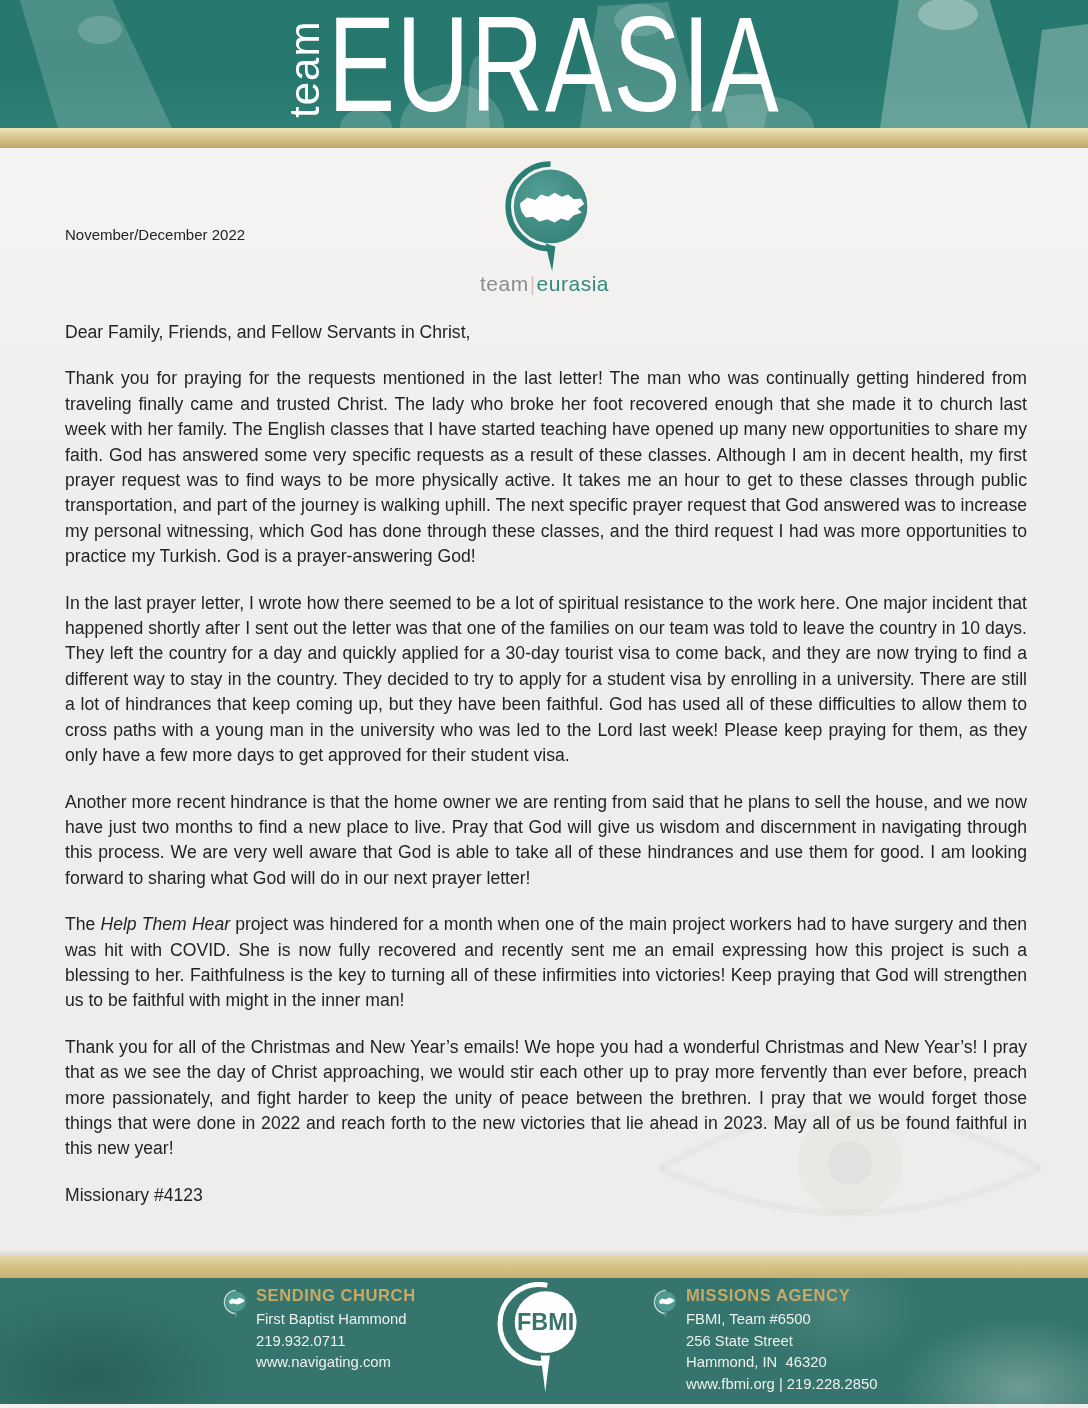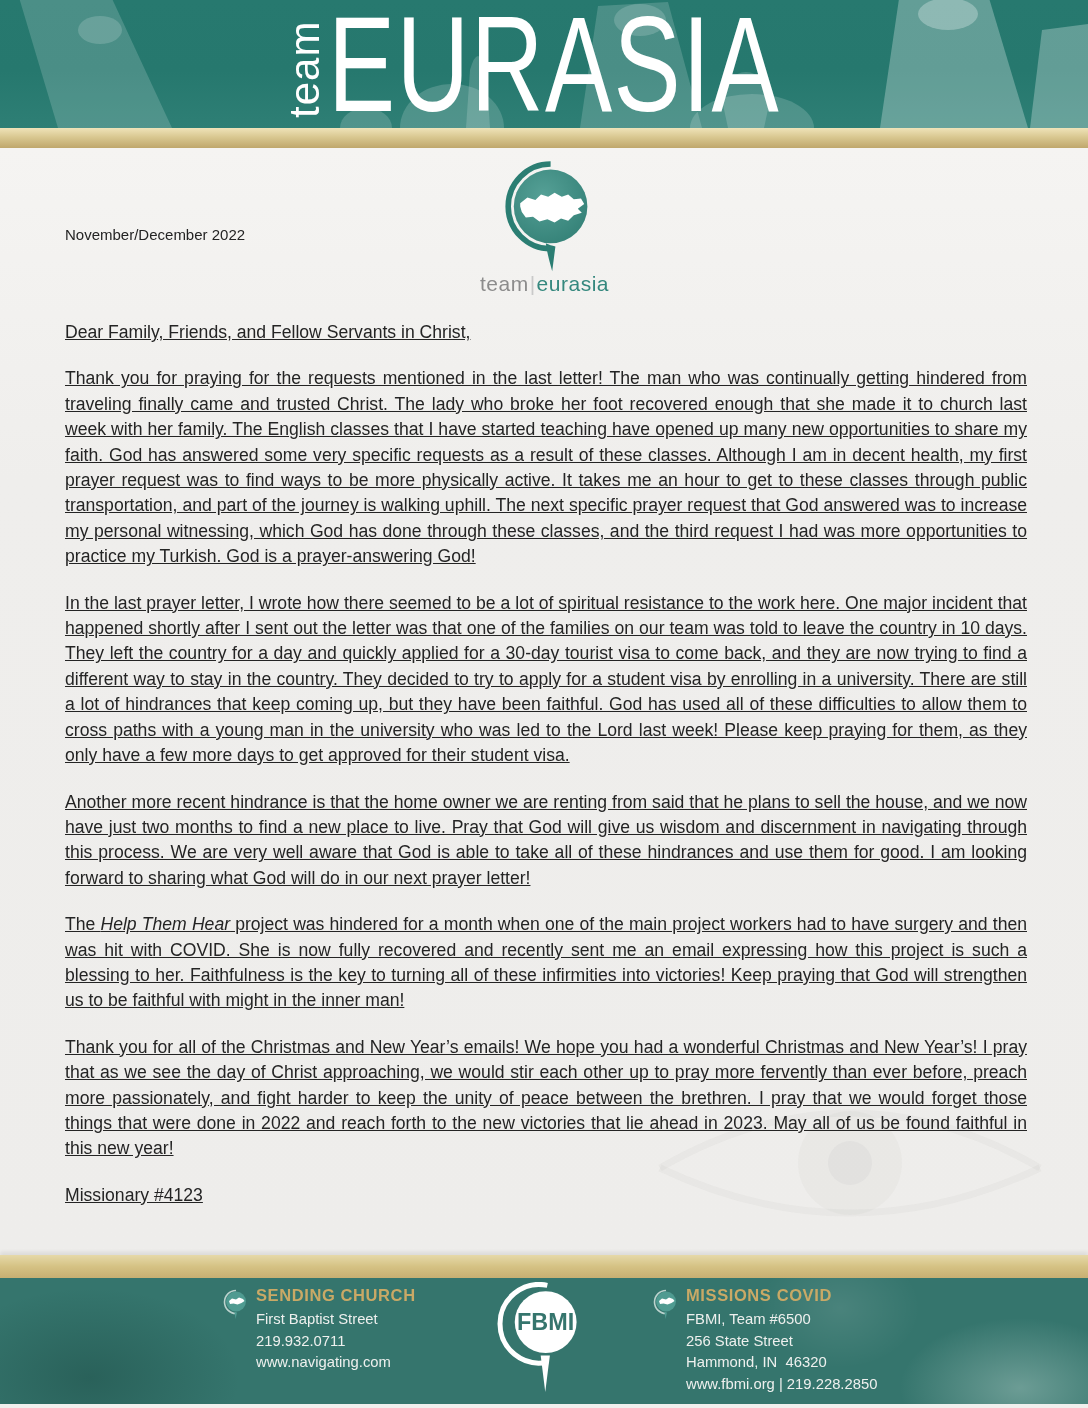--- a/index.html
+++ b/index.html
@@ -28,21 +28,21 @@
   .center-logo { position:absolute; left:50%; top:12px; transform:translateX(-50%);
                  width:130px; text-align:right; }
   .logo-caption { margin-top:-4px; font-size:21px; letter-spacing:0.5px; }
   .logo-caption .cap-team { color:#8c8c8c; }
   .logo-caption .cap-sep { color:#c9c9c9; padding:0 1px; }
   .logo-caption .cap-eurasia { color:#35887e; font-weight:400; }
 
   .date { position:absolute; left:65px; top:78px; font-size:15px; color:#242424; }
 
   .letter { position:absolute; left:65px; top:172px; width:962px; color:#242424;
-            font-size:17.6px; line-height:25.4px;text-decoration:underline; }
+            font-size:17.6px; line-height:25.4px; }
   .salutation { margin-bottom:21px; }
   .para { text-align:justify; margin-bottom:21px; }
   .para em { font-style:italic; }
   .signature { margin-top:12px; }
 
   
   .gold-bottom { position:absolute; top:1255px; left:0; width:1088px; height:23px;
                  background:linear-gradient(180deg,#e6d9a9 0%, #d5c284 50%, #c7af72 100%);
                  box-shadow:0 -3px 4px rgba(0,0,0,0.08); }
   .footer { position:absolute; top:1278px; left:0; width:1088px; height:126px;
@@ -141,41 +141,41 @@
 
     <div class="f-block f-left">
       <svg class="f-icon" width="27" height="32" viewBox="0 0 27 32">
         <path d="M14 1.5 A 11.5 11.5 0 1 0 14 24.5" fill="none" stroke="#bcd3ce" stroke-width="1.6"></path>
         <path d="M12.4 23 L13.6 30 L15 23.4 Z" fill="#4f9b91"></path>
         <circle cx="14" cy="12.5" r="10" fill="#4f9b91"></circle>
         <path d="M7,12 l3,-2.5 4,1 3,-2 4,1.5 1.5,2 -3,2 -4,1.5 -4,-1 -3.5,0.5 z" fill="#ffffff"></path>
       </svg>
       <div class="f-heading">SENDING CHURCH</div>
       <div>
-          <div class="f-line">First Baptist Street</div>
+          <div class="f-line">First Baptist Hammond</div>
           <div class="f-line">219.932.0711</div>
           <div class="f-line">www.navigating.com</div>
         </div>
     </div>
 
     <svg class="fbmi-logo" width="104" height="112" viewBox="0 0 104 134">
       <path d="M56 4 A 47 47 0 1 0 56 96" fill="none" stroke="#ffffff" stroke-width="6"></path>
       <path d="M48 88 L 53.5 132 L 59 88 Z" fill="#ffffff"></path>
       <circle cx="54" cy="48" r="37" fill="#ffffff"></circle>
       <text x="54" y="58" text-anchor="middle" font-family="Liberation Sans, sans-serif" font-weight="bold" font-size="28" fill="#35756d">FBMI</text>
     </svg>
 
     <div class="f-block f-right">
       <svg class="f-icon" width="27" height="32" viewBox="0 0 27 32">
         <path d="M14 1.5 A 11.5 11.5 0 1 0 14 24.5" fill="none" stroke="#bcd3ce" stroke-width="1.6"></path>
         <path d="M12.4 23 L13.6 30 L15 23.4 Z" fill="#4f9b91"></path>
         <circle cx="14" cy="12.5" r="10" fill="#4f9b91"></circle>
         <path d="M7,12 l3,-2.5 4,1 3,-2 4,1.5 1.5,2 -3,2 -4,1.5 -4,-1 -3.5,0.5 z" fill="#ffffff"></path>
       </svg>
-      <div class="f-heading">MISSIONS COVID</div>
+      <div class="f-heading">MISSIONS AGENCY</div>
       <div>
           <div class="f-line">FBMI, Team #6500</div>
           <div class="f-line">256 State Street</div>
           <div class="f-line">Hammond, IN&nbsp; 46320</div>
           <div class="f-line">www.fbmi.org | 219.228.2850</div>
         </div>
     </div>
   </div>
 
 </div>

